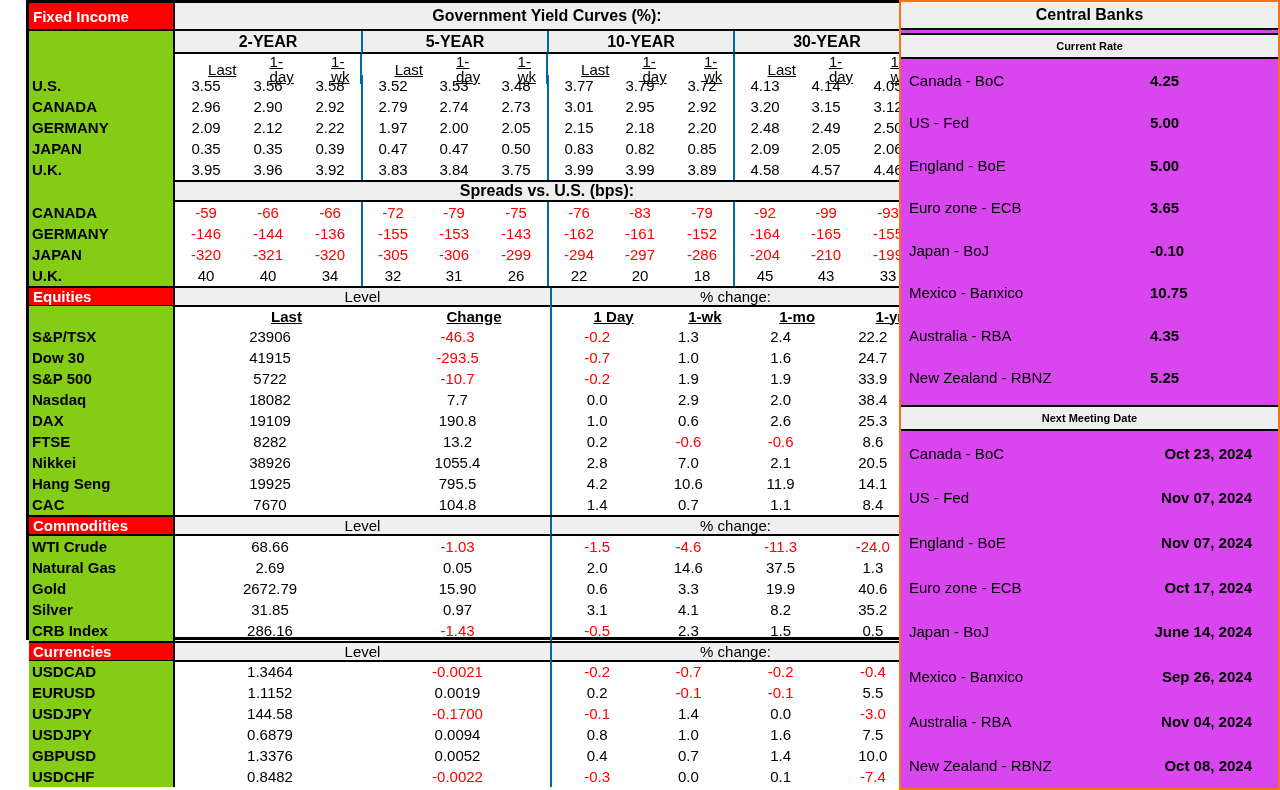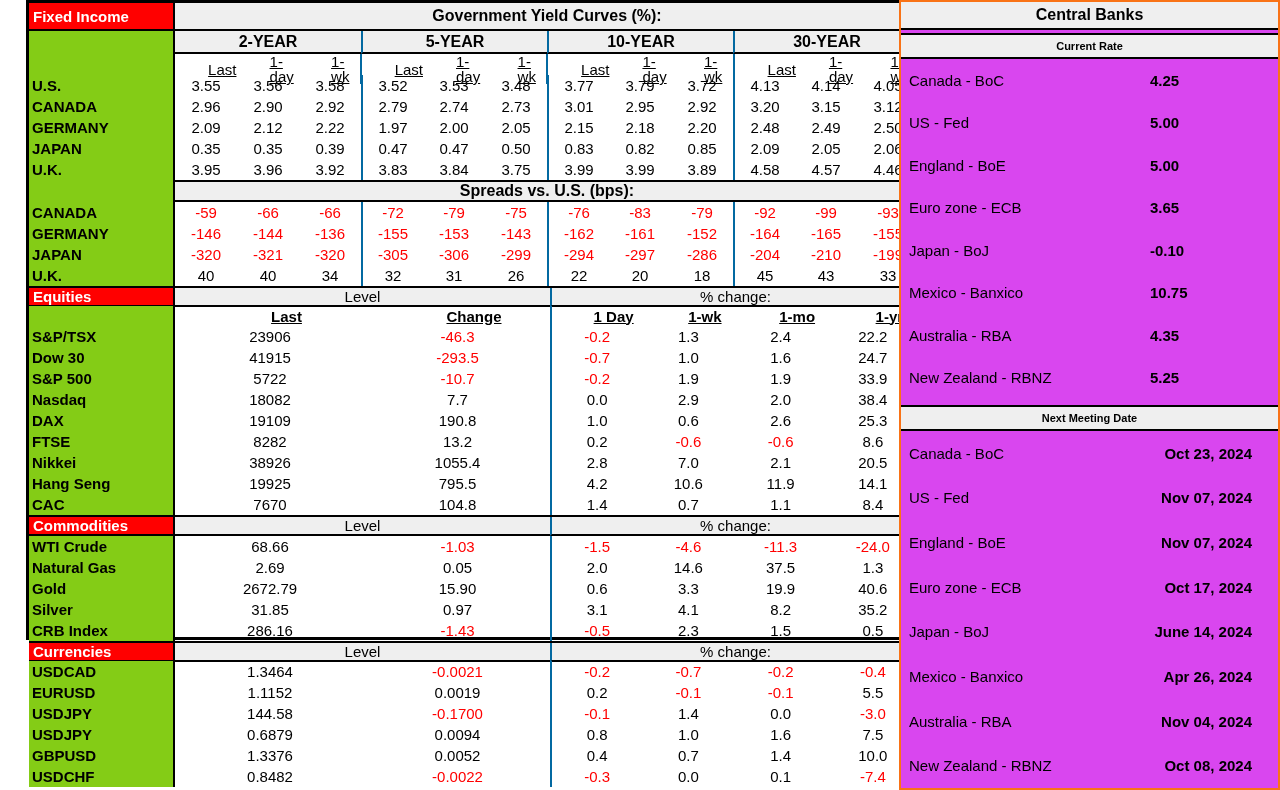--- a/index.html
+++ b/index.html
@@ -515,21 +515,21 @@
       <div class="p-row">
         <div class="p-label">Euro zone - ECB</div>
         <div class="p-value date">Oct 17, 2024</div>
       </div>
       <div class="p-row">
         <div class="p-label">Japan - BoJ</div>
         <div class="p-value date">June 14, 2024</div>
       </div>
       <div class="p-row">
         <div class="p-label">Mexico - Banxico</div>
-        <div class="p-value date">Apr 26, 2024</div>
+        <div class="p-value date">Sep 26, 2024</div>
       </div>
       <div class="p-row">
         <div class="p-label">Australia - RBA</div>
         <div class="p-value date">Nov 04, 2024</div>
       </div>
       <div class="p-row">
         <div class="p-label">New Zealand - RBNZ</div>
         <div class="p-value date">Oct 08, 2024</div>
       </div>
     </div>

